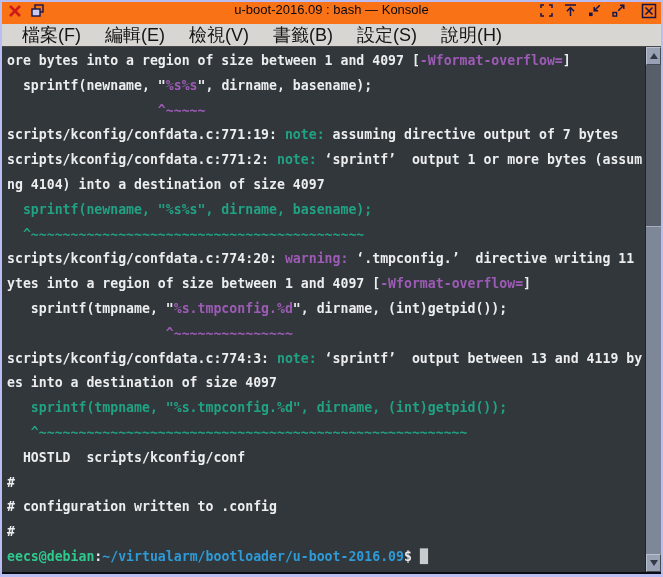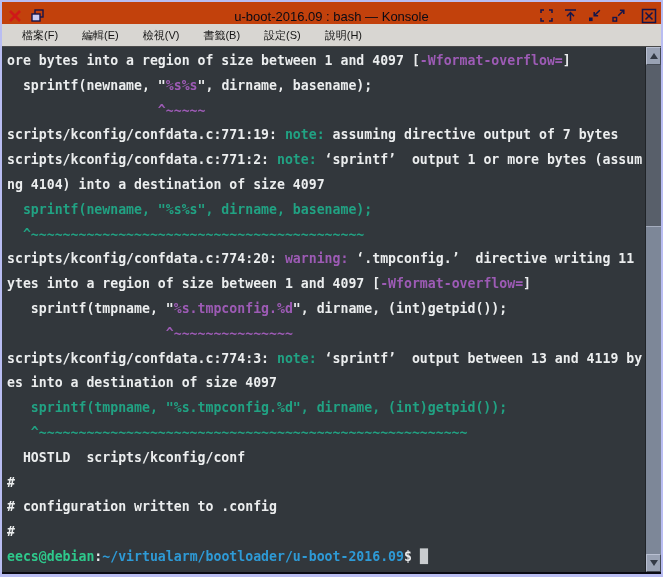--- a/index.html
+++ b/index.html
@@ -10,39 +10,39 @@
     font-family:"Liberation Sans", sans-serif;
   }
   .window {
     width:663px; height:577px;
     border-left:2px solid #b9bdf2; border-right:2px solid #b9bdf2;
     border-top:2px solid #b9bdf2; border-bottom:3px solid #b9bdf2;
     display:flex; flex-direction:column; background:#32373c;
   }
   
   .titlebar {
-    height:22px; flex:0 0 22px; background:#c2410c;
-    display:flex; align-items:flex-end; padding:0 4px;
+    height:22px; flex:0 0 22px; background:#f97316;
+    display:flex; align-items:flex-start; padding:0 4px;
     position:relative;
   }
   .titlebar .title {
     position:absolute; left:0; right:0; text-align:center;
     font-size:13px; color:#0a0a14; pointer-events:none;
   }
   .tb-left { display:flex; align-items:center; gap:6px; z-index:1; }
   .tb-right { display:flex; align-items:center; gap:7px; z-index:1; margin-left:auto; }
   .tb-btn { width:17px; height:17px; display:flex; align-items:center; justify-content:center; }
   
   .menubar {
     height:23px; flex:0 0 23px; background:#d8d6d2;
     border-bottom:1px solid #4a4a4a;
     display:flex; align-items:center; padding-left:8px;
   }
   .menu-item {
-    font-size:11px; color:#151515; padding:2px 12px; white-space:nowrap;
+    font-size:18px; color:#151515; padding:2px 12px; white-space:nowrap;
   }
   
   .term-wrap { flex:1 1 auto; display:flex; background:#32373c; min-height:0; }
   pre.term {
     flex:1 1 auto; margin:0; padding:2px 0 16px 5px; overflow:hidden;
     font-family:"DejaVu Sans Mono", monospace;
     font-size:13.2px; font-weight:bold; line-height:24.8px;
     white-space:pre;
   }
   .trow { height:24.8px; }

